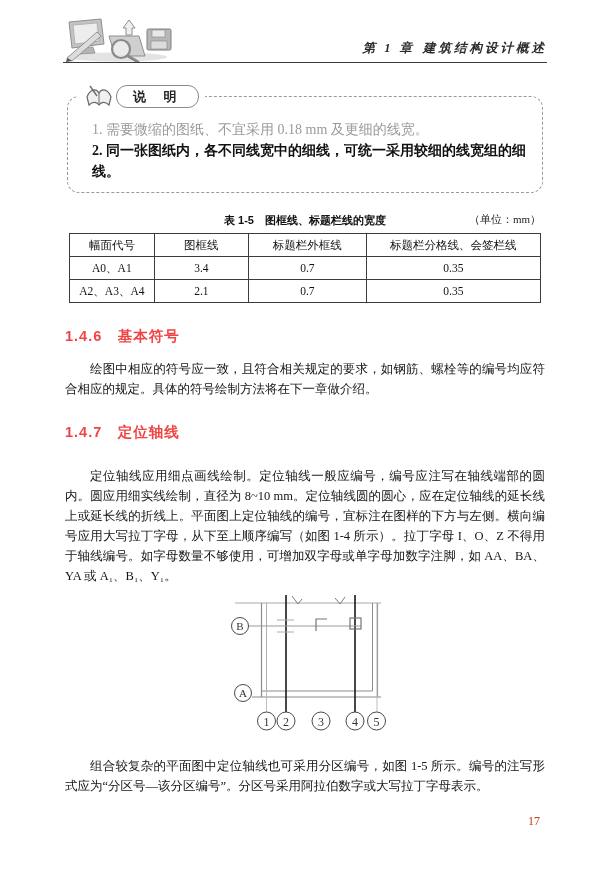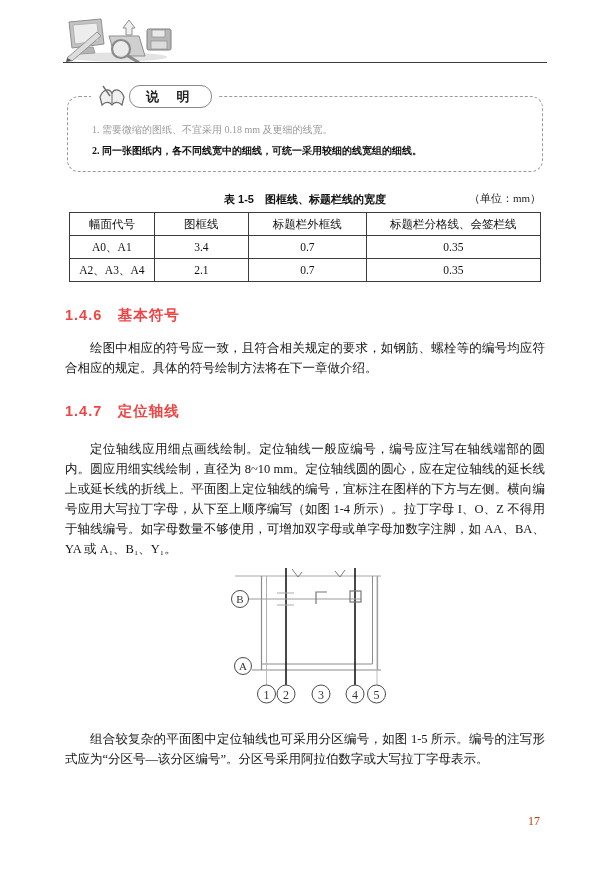--- a/index.html
+++ b/index.html
@@ -23,30 +23,30 @@
   }
   .chapter-title .num { margin-right:8px; }
 
   
   .note-box {
     position:relative; margin:33px 2px 0 2px;
     border:1.6px dashed #9a9a9a; border-radius:12px;
     padding:22px 14px 10px 24px;
   }
   .note-label {
-    position:absolute; top:-14px; left:23px; background:#fff;
+    position:absolute; top:-14px; left:10px; background:#fff;
     display:flex; align-items:center; gap:2px; padding:0 6px;
   }
   .note-pill {
     border:1.2px solid #8a8a8a; border-radius:11px; height:21px; line-height:21px;
     padding:0 14px 0 16px; font-family:"Liberation Sans",sans-serif;
     font-weight:bold; font-size:13px; letter-spacing:7px; color:#222;
     background:#fff;
   }
-  .note-item { font-size:10px; line-height:21px; margin:0; }
+  .note-item { font-size:14px; line-height:21px; margin:0; }
   .note-item.dim { color:#9a9a9a; }
   .note-item.strong { color:#111; font-weight:bold; }
 
   
   .table-caption-row {
     position:relative; margin-top:17px; text-align:center; height:18px;
   }
   .table-caption {
     font-family:"Liberation Sans",sans-serif; font-weight:bold; font-size:11px; color:#111;
   }
@@ -67,21 +67,21 @@
   
   h2.sec {
     font-family:"Liberation Sans","DejaVu Sans",sans-serif;
     font-size:14.5px; font-weight:bold; color:#ef4444;
     margin:24px 0 0 0; letter-spacing:1px;
   }
   p.body {
     font-size:12.5px; line-height:20px; text-align:justify;
     text-indent:2em; margin:13px 0 0 0; color:#141414;
   }
-  p.body.tight { margin-top:18px; }
+  p.body.tight { margin-top:24px; }
 
   
   .figure-block { text-align:center; margin-top:4px; }
   .figure-caption {
     font-family:"Liberation Sans",sans-serif; font-weight:bold;
     font-size:12px; color:#111; margin-top:4px; letter-spacing:1px;
   }
 
   
   .page-number {
@@ -108,20 +108,23 @@
         <polygon points="46,20 76,20 82,40 52,40" fill="#cfcfcf" stroke="#8f8f8f" stroke-width="1"></polygon>
         <polygon points="60,12 66,4 72,12 69,12 69,19 63,19 63,12" fill="#efefef" stroke="#8f8f8f" stroke-width="1"></polygon>
 
         <rect x="84" y="13" width="24" height="21" rx="1.5" fill="#b7b7b7" stroke="#808080" stroke-width="1"></rect>
         <rect x="89" y="14" width="13" height="7" fill="#e9e9e9" stroke="#8f8f8f" stroke-width="0.7"></rect>
         <rect x="88" y="25" width="16" height="8" fill="#dcdcdc" stroke="#8f8f8f" stroke-width="0.7"></rect>
 
         <circle cx="58" cy="33" r="9" fill="#f4f4f4" fill-opacity="0.75" stroke="#8a8a8a" stroke-width="2.2"></circle>
         <line x1="65" y1="40" x2="75" y2="46" stroke="#8a8a8a" stroke-width="3" stroke-linecap="round"></line>
       </svg>
+    </div>
+    <div class="chapter-title">
+      <span class="num">第 1 章</span><span>建筑结构设计概述</span>
     </div>
   </div>
 
   <div class="content">
 
     <div class="note-box">
       <div class="note-label">
         <svg width="30" height="26" viewBox="0 0 30 26">
           <path d="M3,14 C6,6 12,5 15,10 C18,5 24,6 27,14 L25,22 C21,18 17,19 15,22 C13,19 9,18 5,22 Z" fill="#f0f0f0" stroke="#6a6a6a" stroke-width="1.2"></path>
           <line x1="15" y1="10" x2="15" y2="21" stroke="#6a6a6a" stroke-width="1"></line>

